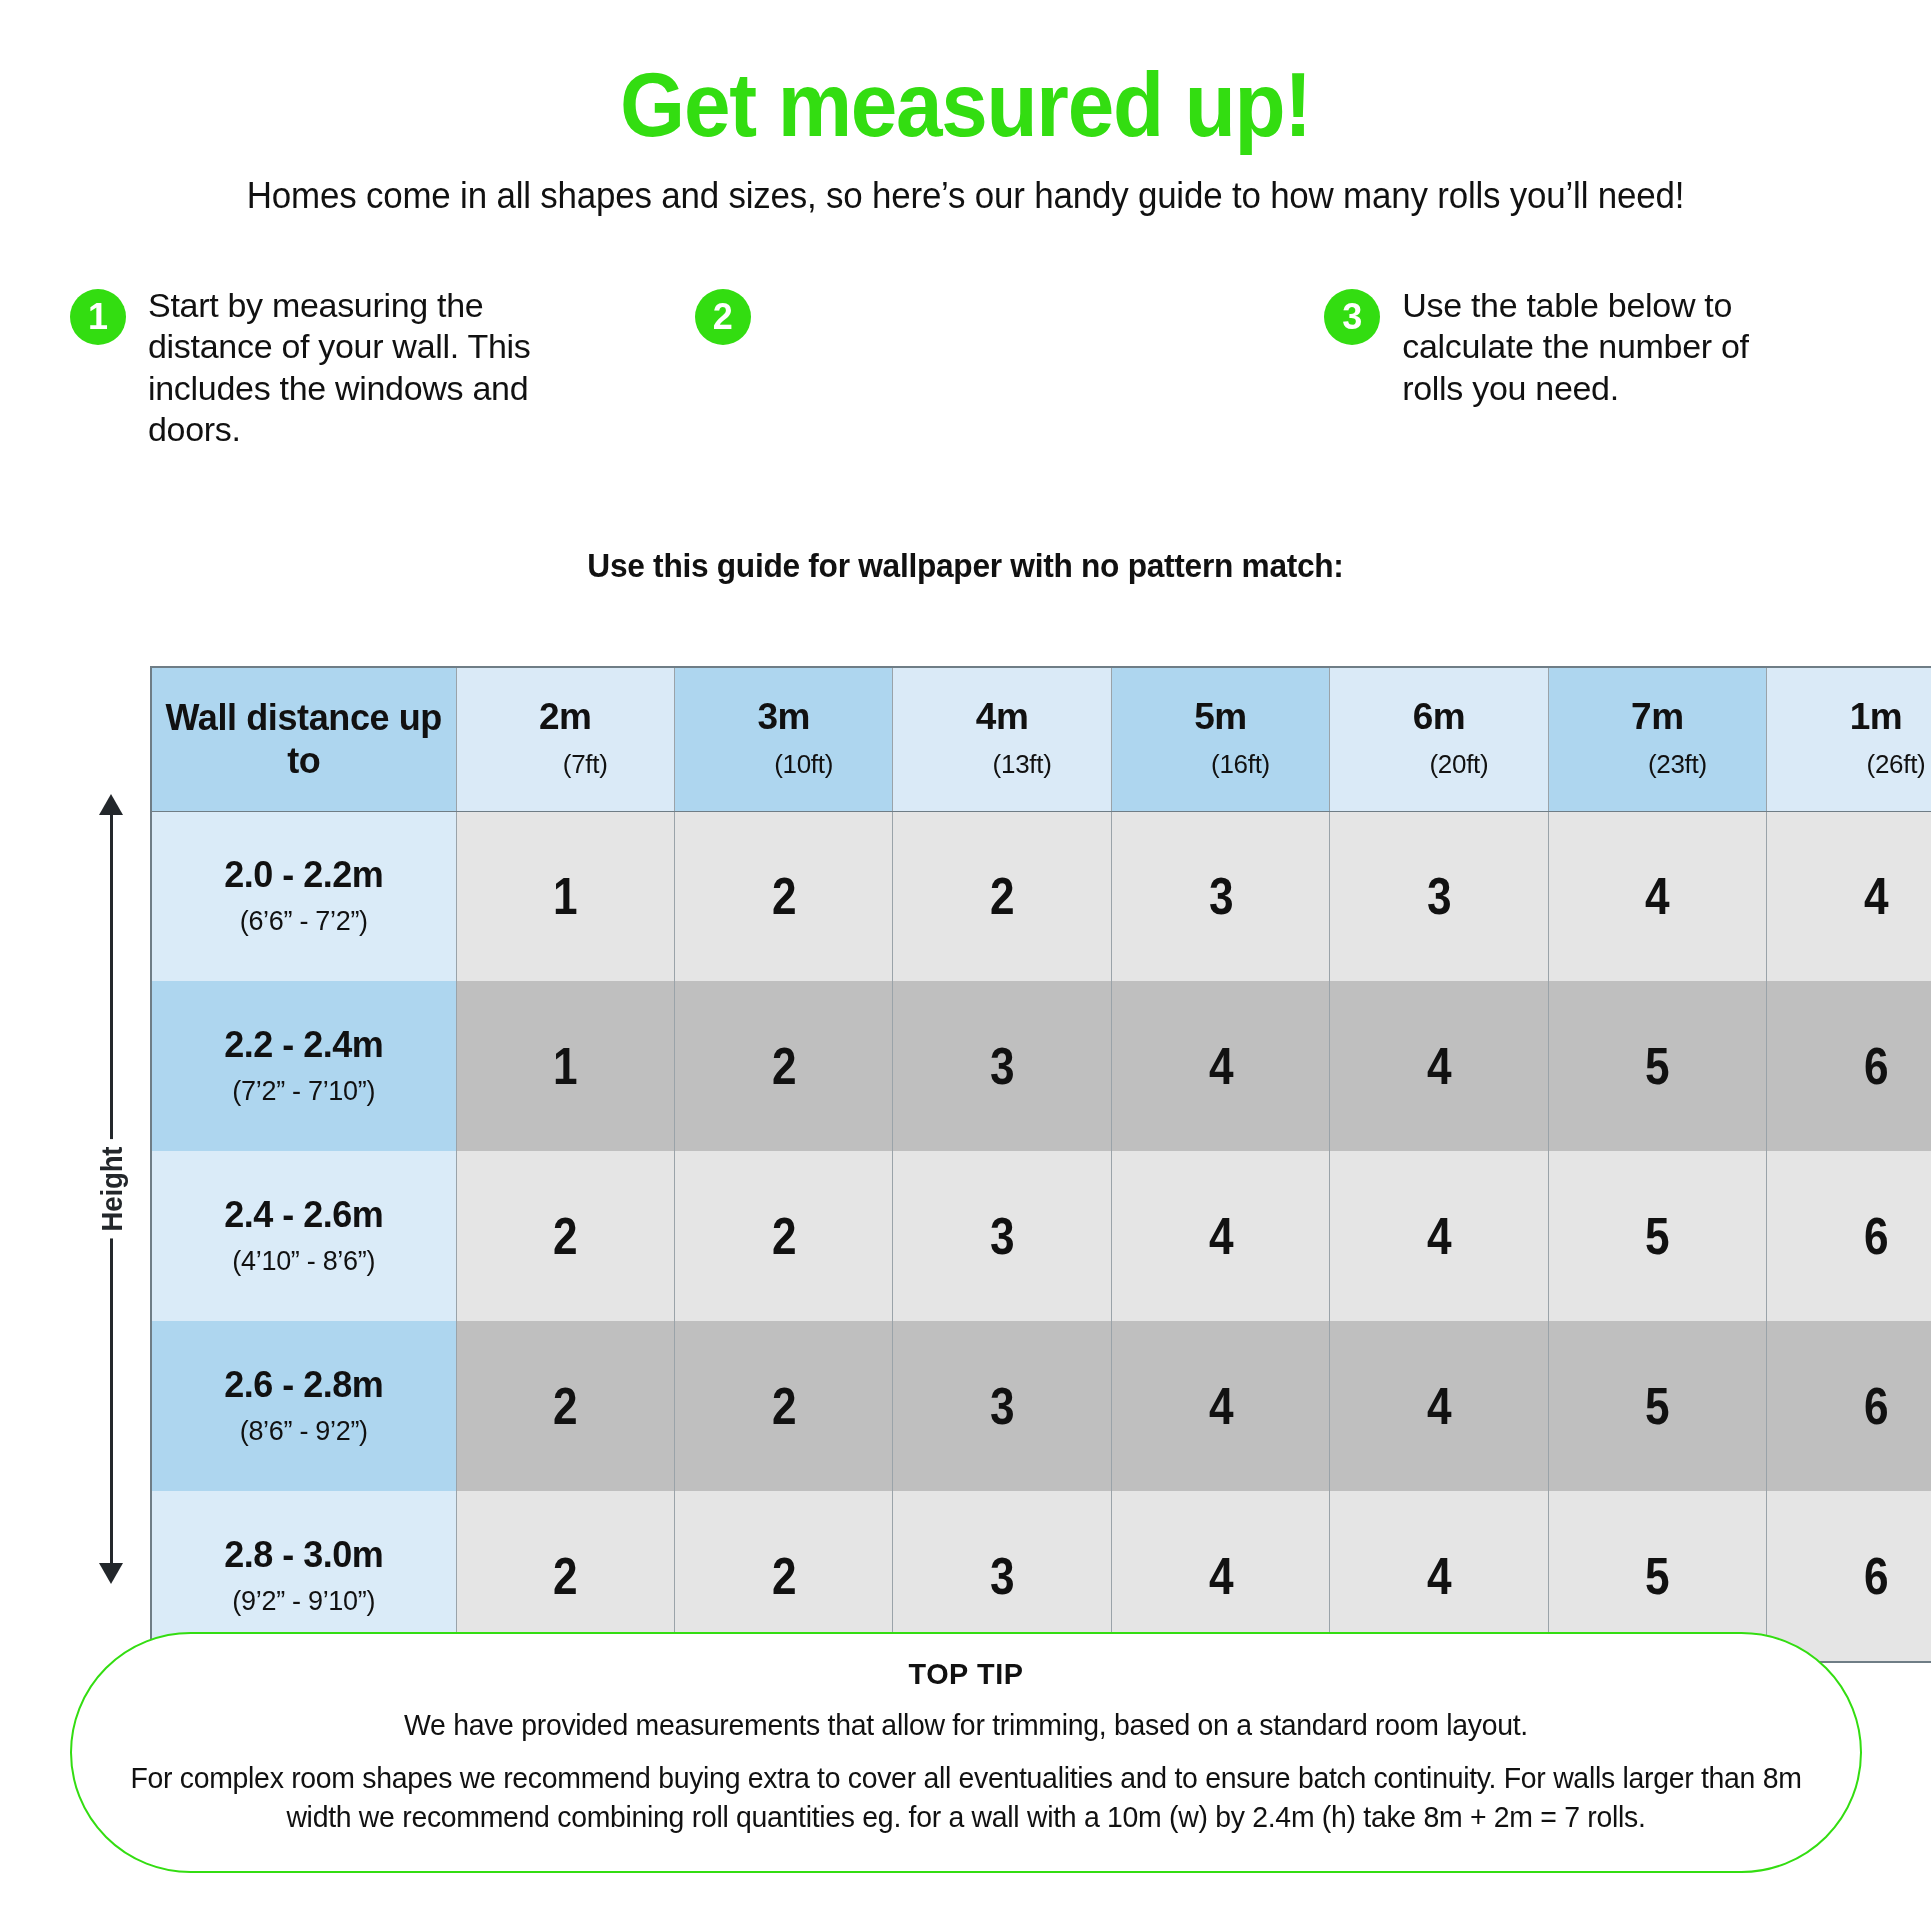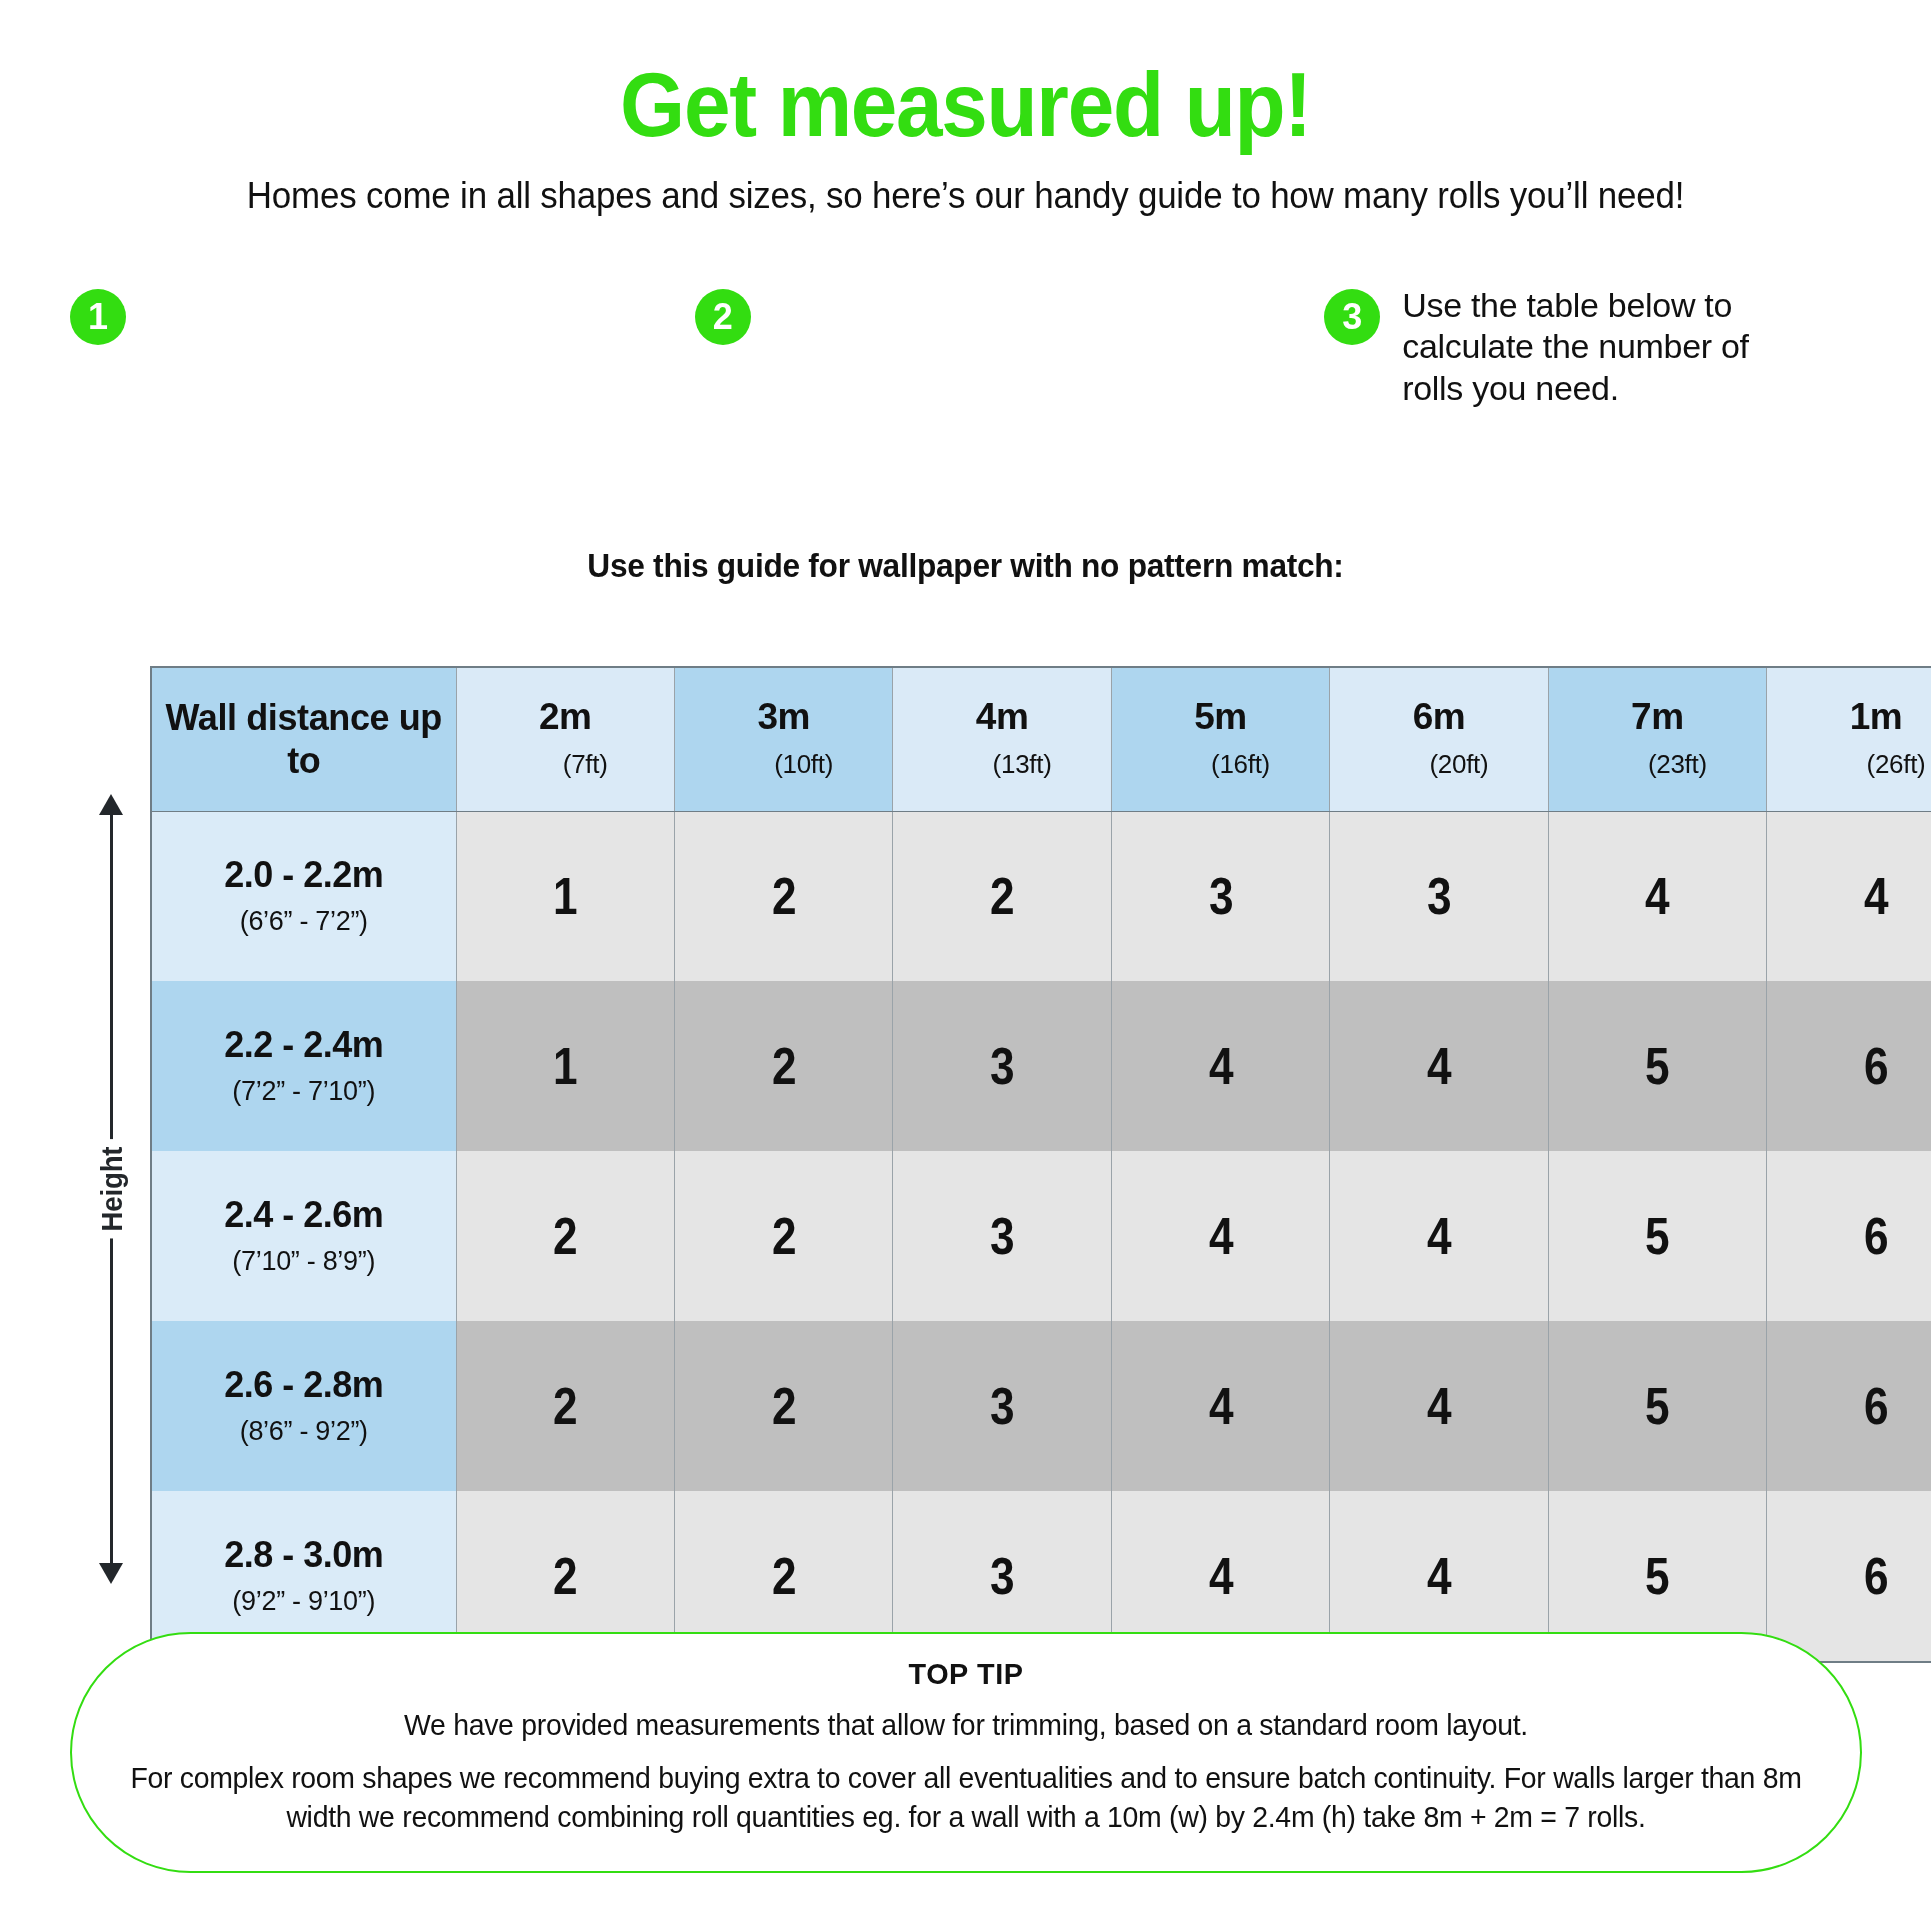--- a/index.html
+++ b/index.html
@@ -225,20 +225,21 @@
 <body>
 
 <div class="page">
 
   <div class="title">Get measured up!</div>
   <div class="subtitle">Homes come in all shapes and sizes, so here’s our handy guide to how many rolls you’ll need!</div>
 
   <div class="steps">
     <div class="step s1">
       <div class="badge">1</div>
+      <div class="step-text">Start by measuring the distance of your wall. This includes the windows and doors.</div>
     </div>
     <div class="step s2">
       <div class="badge">2</div>
     </div>
     <div class="step s3">
       <div class="badge">3</div>
       <div class="step-text">Use the table below to calculate the number of rolls you need.</div>
     </div>
   </div>
 
@@ -313,21 +314,21 @@
           <td class="gray-dark"><span class="num">3</span></td>
           <td class="gray-dark"><span class="num">4</span></td>
           <td class="gray-dark"><span class="num">4</span></td>
           <td class="gray-dark"><span class="num">5</span></td>
           <td class="gray-dark"><span class="num">6</span></td>
         </tr>
 
         <tr class="datarow">
           <td class="col-label rlabel blue-row-light">
             <span class="r1">2.4 - 2.6m</span>
-            <span class="r2">(7’10” - 8’9”)</span>
+            <span class="r2">(4’10” - 8’6”)</span>
           </td>
           <td class="gray-light"><span class="num">2</span></td>
           <td class="gray-light"><span class="num">2</span></td>
           <td class="gray-light"><span class="num">3</span></td>
           <td class="gray-light"><span class="num">4</span></td>
           <td class="gray-light"><span class="num">4</span></td>
           <td class="gray-light"><span class="num">5</span></td>
           <td class="gray-light"><span class="num">6</span></td>
         </tr>
 

